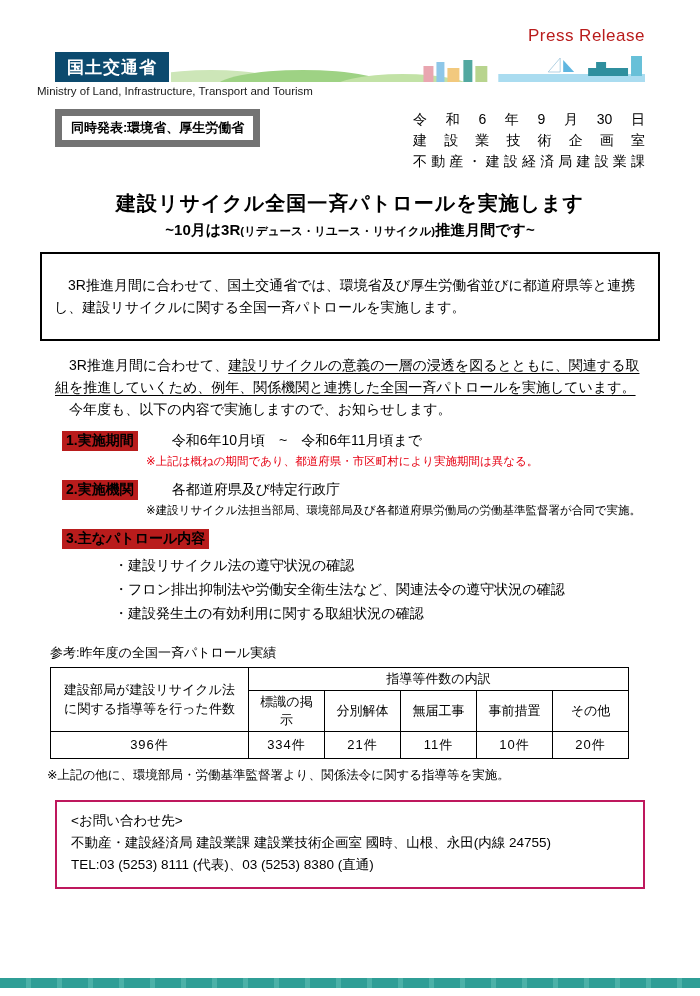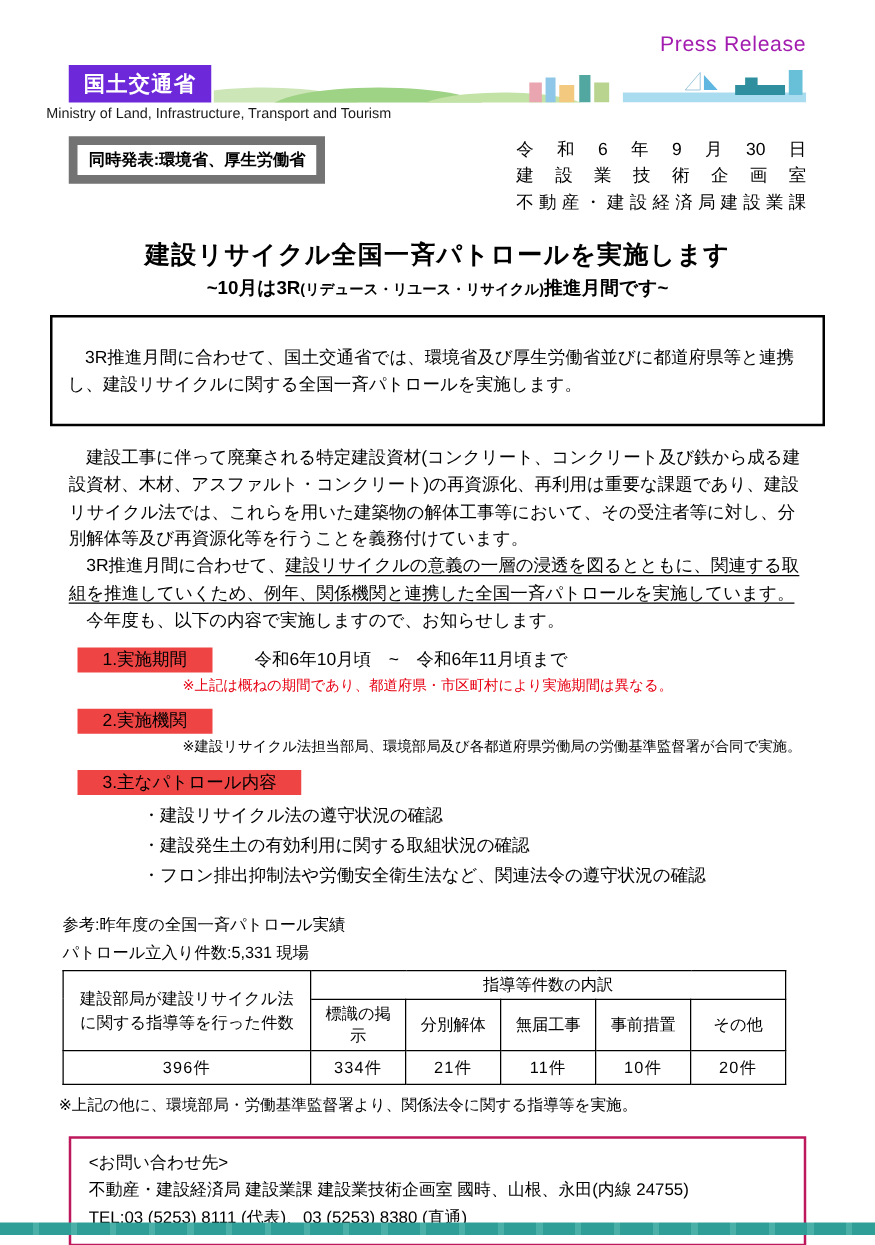--- a/index.html
+++ b/index.html
@@ -1,23 +1,23 @@
 <!DOCTYPE html>
 <html><head>
 <meta charset="utf-8">
 <style>
   * { box-sizing: border-box; }
   html, body { margin: 0; padding: 0; }
   body { background: #ffffff; font-family: "Liberation Sans", "DejaVu Sans", sans-serif; }
   .page { position: relative; width: 700px; height: 996px; margin: 0 auto; background: #fff; color: #000; overflow: hidden; }
 
-  .pr-label { padding-top: 26px; margin-right: 55px; text-align: right; font-size: 17px; color: #a21caf; letter-spacing: .5px; }
+  .pr-label { padding-top: 26px; margin-right: 55px; text-align: right; font-size: 17px; color: #b91c1c; letter-spacing: .5px; }
 
   .logo-row { display: flex; align-items: flex-end; margin: 6px 55px 0; height: 30px; }
-  .logo-box { width: 114px; height: 30px; background: #6d28d9; color: #fff; font-weight: bold; font-size: 17px;
+  .logo-box { width: 114px; height: 30px; background: #0c4a6e; color: #fff; font-weight: bold; font-size: 17px;
               display: flex; align-items: center; justify-content: center; letter-spacing: 1px; flex: 0 0 auto; }
   .illustration { flex: 1; height: 30px; margin-left: 2px; }
   .ministry-en { margin: 3px 37px 0; font-size: 11.5px; color: #1a1a1a; }
 
   .header-info { display: flex; justify-content: space-between; align-items: flex-start; margin: 12px 55px 0; }
   .joint-box { border: 7px solid #737373; padding: 3px 9px; font-size: 13px; font-weight: bold; }
   .date-block { width: 232px; font-size: 14px; line-height: 1.5; }
   .jline { text-align: justify; text-align-last: justify; text-justify: inter-ideograph; }
 
   .title { margin: 18px 0 0; text-align: center; font-size: 20px; font-weight: bold; letter-spacing: 1px; }
@@ -25,21 +25,21 @@
   .subtitle .small { font-size: 11.5px; }
 
   .lead-box { margin: 12px 40px 0; border: 2px solid #000; padding: 21px 12px; font-size: 14px; line-height: 1.55; }
 
   .body-text { margin: 14px 55px 0; font-size: 14px; line-height: 1.55; }
   .body-text p { margin: 0; }
   .ul { text-decoration: underline; text-underline-offset: 3px; }
 
   .section { margin: 11px 55px 0 62px; font-size: 14px; }
   .section-line { display: flex; align-items: baseline; }
-  .section-label { background: #ef4444; font-weight: normal; padding: 1px 20px; flex: 0 0 auto; }
+  .section-label { background: #b91c1c; font-weight: bold; padding: 1px 4px; flex: 0 0 auto; }
   .section-content { margin-left: 34px; }
   .section-note { margin: 3px 0 0 84px; font-size: 11.5px; white-space: nowrap; }
   .note-red { color: #e60012; }
   .bullets { margin: 5px 0 0 52px; line-height: 1.7; }
 
   .reference { margin: 18px 55px 0 50px; font-size: 13px; }
   .ref-count { margin-top: 4px; }
   .stats-table { border-collapse: collapse; margin-top: 5px; font-size: 13px; }
   .stats-table td { border: 1.5px solid #000; text-align: center; padding: 2px 6px; }
   .stats-table .left-head { width: 198px; line-height: 1.5; padding: 2px 8px; }
@@ -91,54 +91,53 @@
       <div class="jline">不動産・建設経済局建設業課</div>
     </div>
   </div>
 
   <h1 class="title">建設リサイクル全国一斉パトロールを実施します</h1>
   <div class="subtitle"><span>~10月は3R</span><span class="small">(リデュース・リユース・リサイクル)</span><span>推進月間です~</span></div>
 
   <div class="lead-box">　3R推進月間に合わせて、国土交通省では、環境省及び厚生労働省並びに都道府県等と連携し、建設リサイクルに関する全国一斉パトロールを実施します。</div>
 
   <div class="body-text">
-    <p>　建設工事に伴って廃棄される特定建設資材(コンクリート、コンクリート及び鉄から成る建設資材、木材、アスファルト・コンクリート)の再資源化、再利用は重要な課題であり、建設リサイクル法では、これらを用いた建築物の解体工事等において、その受注者等に対し、分別解体等及び再資源化等を行うことを義務付けています。</p>
     <p><span>　3R推進月間に合わせて、</span><span class="ul">建設リサイクルの意義の一層の浸透を図るとともに、関連する取組を推進していくため、例年、関係機関と連携した全国一斉パトロールを実施しています。</span></p>
     <p>　今年度も、以下の内容で実施しますので、お知らせします。</p>
   </div>
 
   <div class="section">
     <div class="section-line">
       <span class="section-label">1.実施期間</span>
       <span class="section-content">令和6年10月頃　~　令和6年11月頃まで</span>
     </div>
     <div class="section-note note-red">※上記は概ねの期間であり、都道府県・市区町村により実施期間は異なる。</div>
   </div>
 
   <div class="section">
     <div class="section-line">
       <span class="section-label">2.実施機関</span>
+      <span class="section-content">各都道府県及び特定行政庁</span>
     </div>
     <div class="section-note">※建設リサイクル法担当部局、環境部局及び各都道府県労働局の労働基準監督署が合同で実施。</div>
   </div>
 
   <div class="section">
     <div class="section-line">
       <span class="section-label">3.主なパトロール内容</span>
     </div>
     <div class="bullets">
       <div>・建設リサイクル法の遵守状況の確認</div>
+      <div>・フロン排出抑制法や労働安全衛生法など、関連法令の遵守状況の確認</div>
       <div>・建設発生土の有効利用に関する取組状況の確認</div>
-      <div>・フロン排出抑制法や労働安全衛生法など、関連法令の遵守状況の確認</div>
     </div>
   </div>
 
   <div class="reference">
     <div class="ref-heading">参考:昨年度の全国一斉パトロール実績</div>
-    <div class="ref-count">パトロール立入り件数:5,331 現場</div>
 
     <table class="stats-table">
       <tbody>
         <tr>
           <td class="left-head" rowspan="2">建設部局が建設リサイクル法に関する指導等を行った件数</td>
           <td colspan="5">指導等件数の内訳</td>
         </tr>
         <tr>
           <td class="col-head">標識の掲示</td>
           <td class="col-head">分別解体</td>

